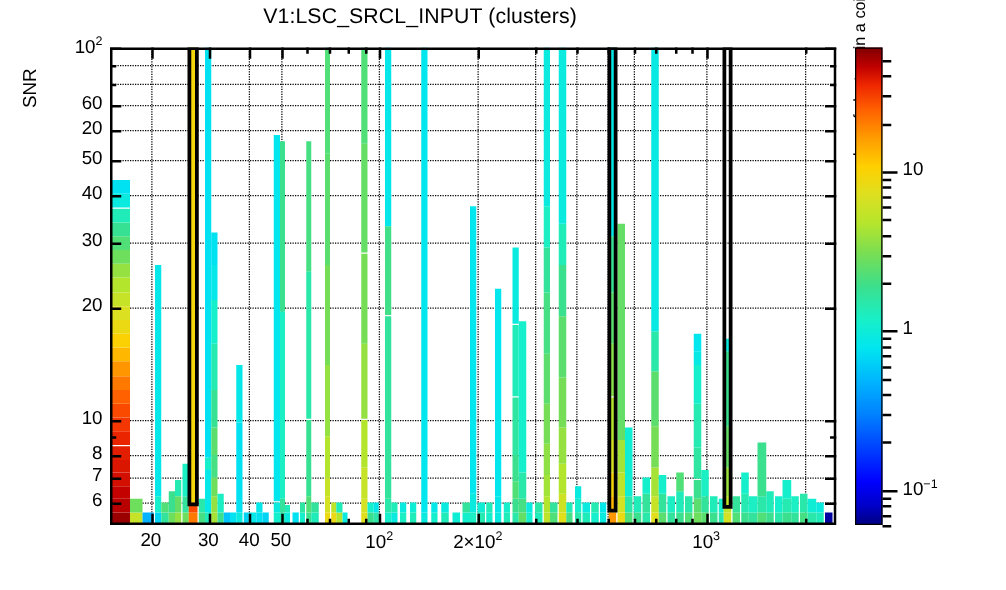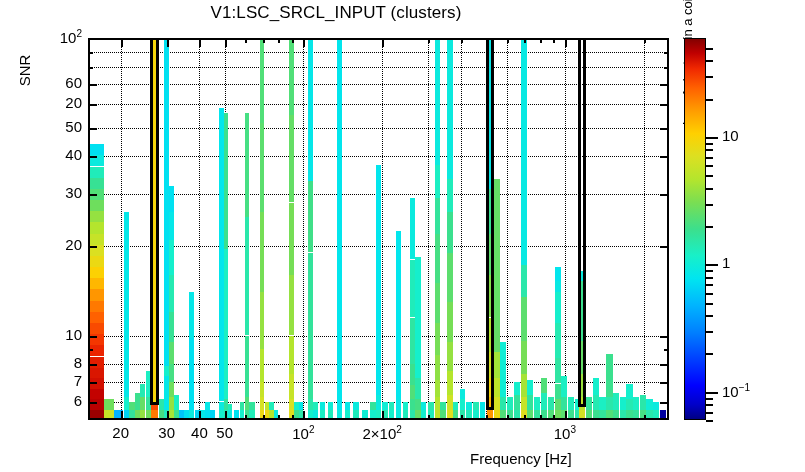--- a/index.html
+++ b/index.html
@@ -67,21 +67,20 @@
   .ztlab{position:absolute;left:722px;font-size:15px;white-space:nowrap;}
 </style>
 </head>
 <body>
 
 <div id="root">
 
   <div class="title">V1:LSC_SRCL_INPUT (clusters)</div>
 
   <div class="ylabel">SNR</div>
-  <div class="xlabel">Frequency [Hz]</div>
   <div class="zlabel">number of clusters in a coinc</div>
 
   <div id="plot">
       <div class="grid-v" style="left: 32.7px;"></div>
       <div class="grid-v" style="left: 78.7px;"></div>
       <div class="grid-v" style="left: 111.4px;"></div>
       <div class="grid-v" style="left: 136.7px;"></div>
       <div class="grid-v" style="left: 215.4px;"></div>
       <div class="grid-v" style="left: 294.2px;"></div>
       <div class="grid-v" style="left: 340.2px;"></div>

